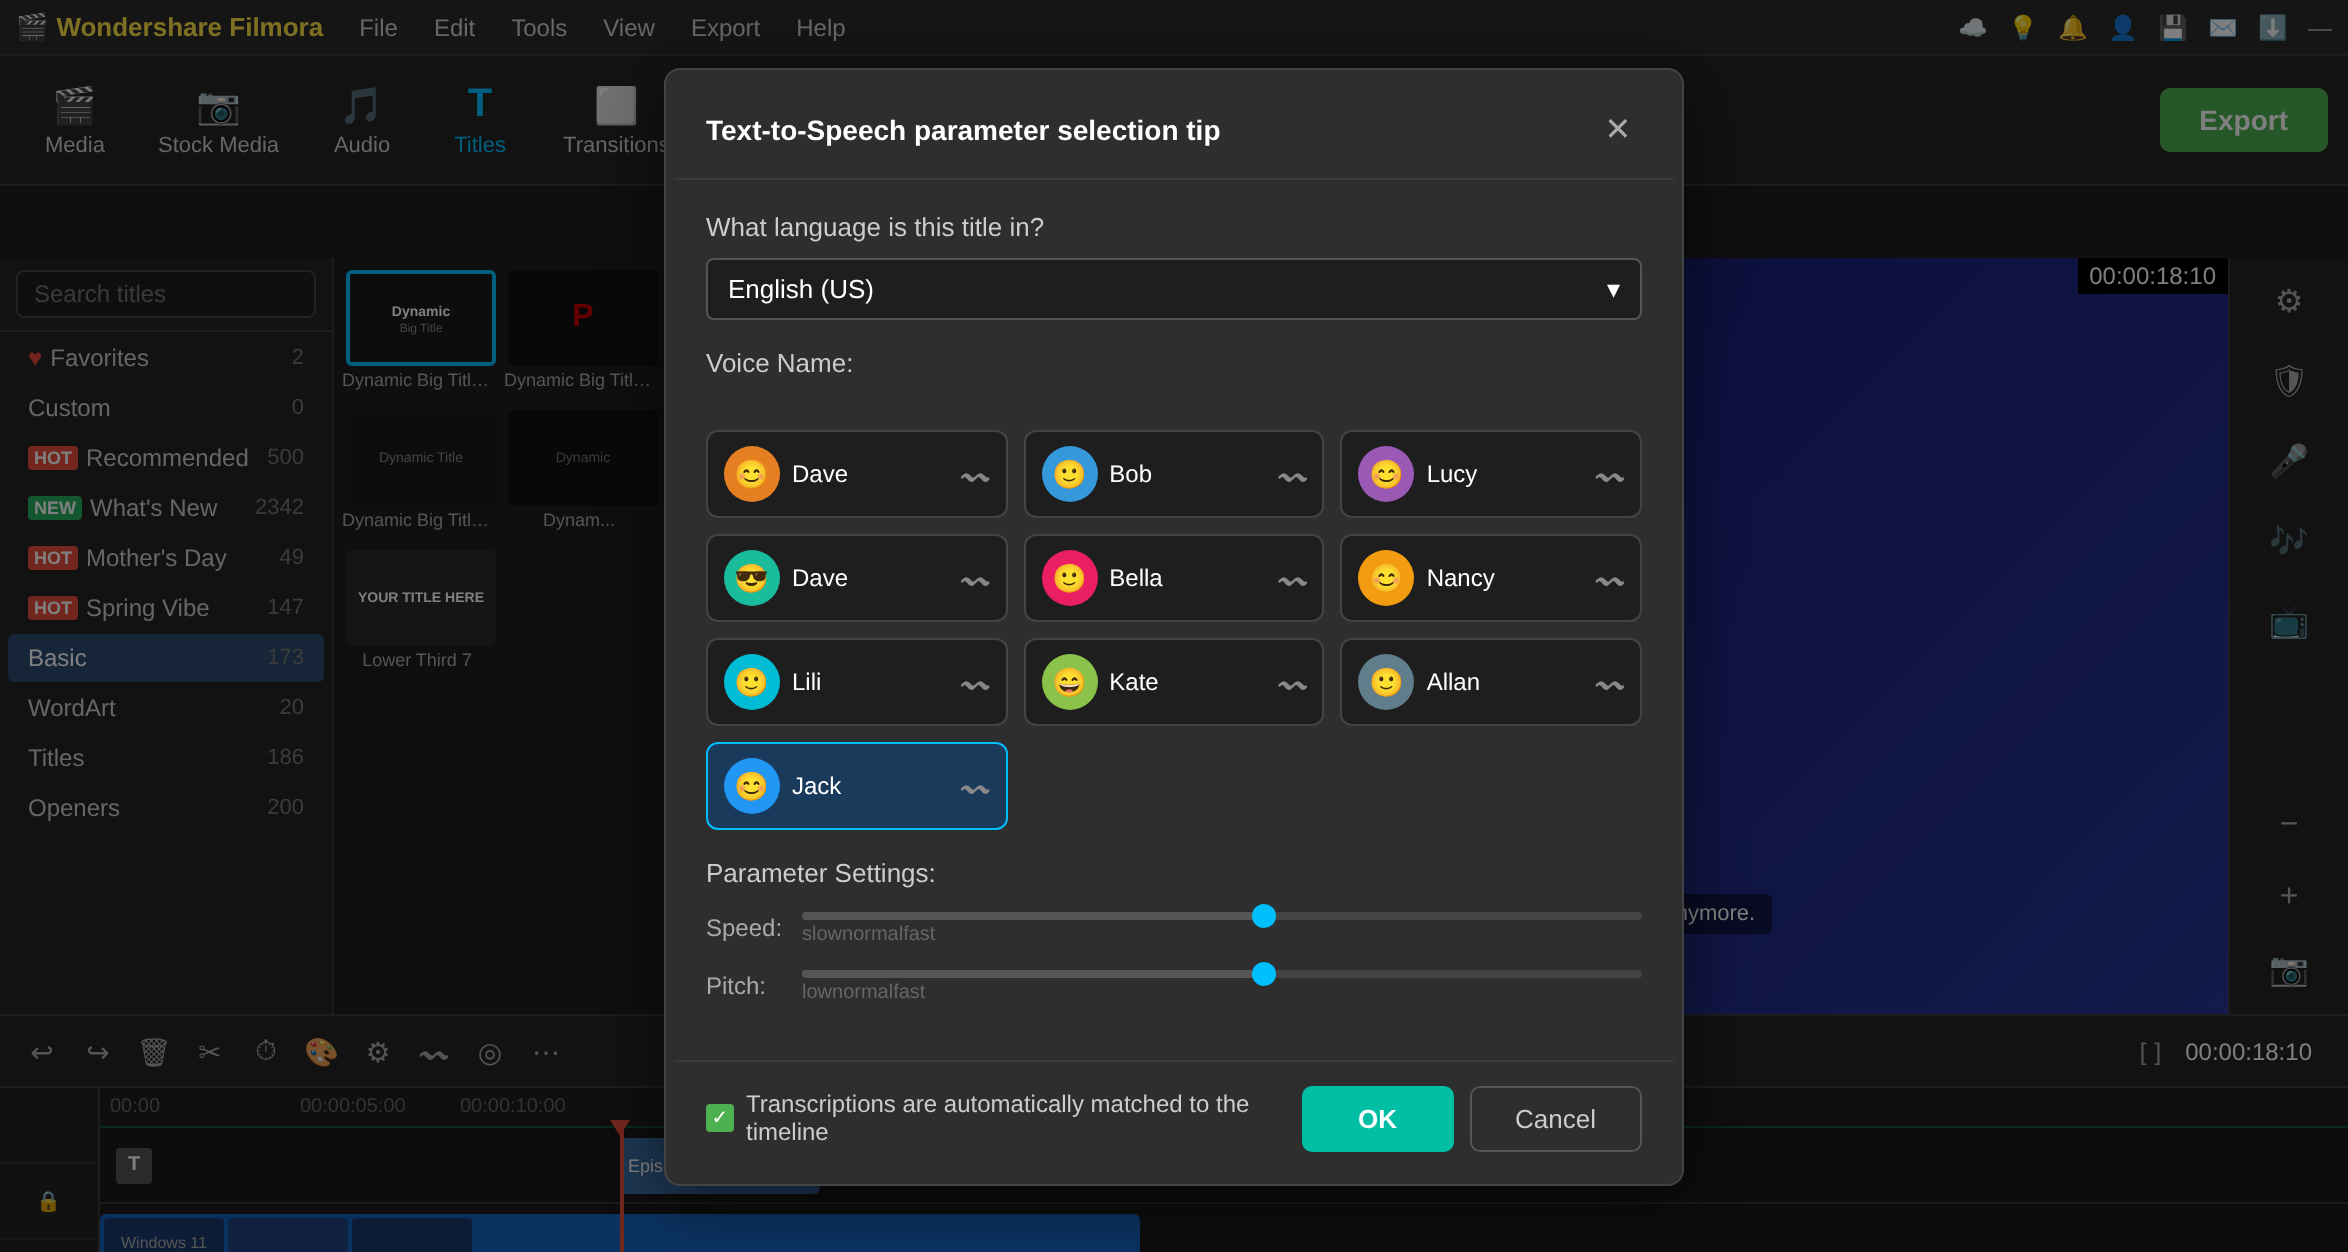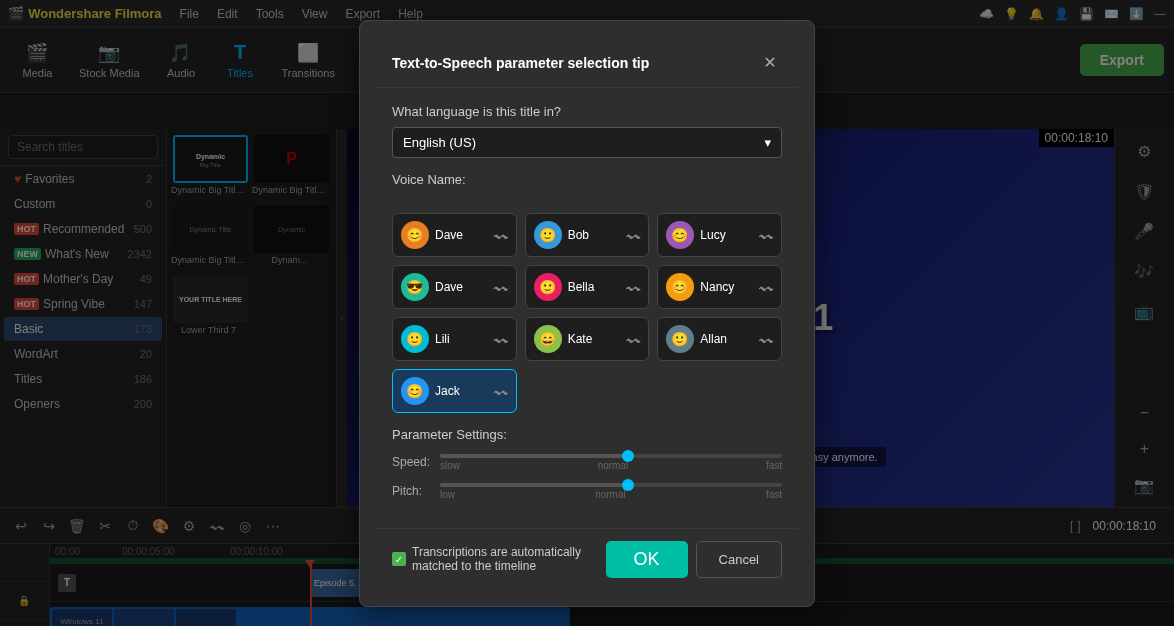--- a/index.html
+++ b/index.html
@@ -192,21 +192,21 @@
       display: flex; flex-direction: column;
     }
     .track-label {
       height: 38px; display: flex; align-items: center; justify-content: center;
       border-bottom: 1px solid #333; font-size: 10px; color: #666;
     }
     .timeline-main {
       flex: 1; overflow-x: auto; position: relative;
     }
     .timeline-ruler {
-      height: 20px; background: #1e1e1e; border-bottom: 6px solid #14532d;
+      height: 20px; background: #1e1e1e; border-bottom: 1px solid #14532d;
       display: flex; align-items: center; padding: 0 5px; position: relative;
     }
     .ruler-tick { position: absolute; color: #666; font-size: 10px; }
     .timeline-tracks { height: calc(100% - 20px); position: relative; }
     .track-row {
       height: 38px; border-bottom: 1px solid #333;
       position: relative; display: flex; align-items: center;
     }
     .playhead {
       position: absolute; top: 0; bottom: 0; width: 2px;
@@ -233,21 +233,21 @@
     }
 
     
     .dialog-overlay {
       position: fixed; top: 0; left: 0; right: 0; bottom: 0;
       background: rgba(0,0,0,0.5); z-index: 100;
       display: flex; align-items: center; justify-content: center;
     }
     .dialog {
       background: #2e2e2e; border: 1px solid #444; border-radius: 8px;
-      width: 456px; padding: 16px; overflow: hidden;
+      width: 510px; padding: 4px; overflow: hidden;
       box-shadow: 0 8px 32px rgba(0,0,0,0.5);
     }
     .dialog-header {
       display: flex; align-items: center; justify-content: space-between;
       padding: 14px 16px 12px; border-bottom: 1px solid #3a3a3a;
     }
     .dialog-title { color: #fff; font-size: 14px; font-weight: 600; }
     .dialog-close {
       width: 24px; height: 24px; cursor: pointer; display: flex;
       align-items: center; justify-content: center; color: #aaa;
@@ -288,39 +288,39 @@
     .slider-track {
       height: 4px; background: #444; border-radius: 2px; position: relative;
     }
     .slider-fill { height: 100%; background: #555; border-radius: 2px; }
     .slider-thumb {
       position: absolute; top: 50%; transform: translateY(-50%);
       width: 12px; height: 12px; background: #00bfff; border-radius: 50%;
       cursor: pointer;
     }
     .slider-labels {
-      display: flex; justify-content: space-between;
+      display: flex; justify-content: flex-start;
       margin-top: 2px; color: #666; font-size: 10px;
     }
     .dialog-footer {
       display: flex; align-items: center; justify-content: space-between;
       padding: 12px 16px; border-top: 1px solid #3a3a3a;
     }
     .checkbox-row { display: flex; align-items: center; gap: 6px; }
     .checkbox-box {
       width: 14px; height: 14px; background: #4caf50; border: none;
       border-radius: 2px; display: flex; align-items: center; justify-content: center;
       color: #fff; font-size: 10px; flex-shrink: 0;
     }
     .checkbox-label { color: #ccc; font-size: 12px; }
     .dialog-buttons { display: flex; gap: 8px; }
     .btn-ok {
       background: #00bfa5; color: #fff; border: none;
-      padding: 8px 28px; border-radius: 5px; font-size: 18px;
-      font-weight: 400; cursor: pointer;
+      padding: 8px 28px; border-radius: 5px; font-size: 13px;
+      font-weight: 700; cursor: pointer;
     }
     .btn-cancel {
       background: transparent; color: #ccc; border: 1px solid #555;
       padding: 8px 22px; border-radius: 5px; font-size: 13px; cursor: pointer;
     }
 
     
     .av-mark { background: #e67e22; }
     .av-bob { background: #3498db; }
     .av-lucy { background: #9b59b6; }
@@ -572,21 +572,21 @@
       <div class="track-label">
         <span>🔒</span>
       </div>
       <div class="track-label">
         <span>🔇</span>
       </div>
     </div>
     <div class="timeline-main" style="position:relative;">
       <div class="timeline-ruler">
         <span class="ruler-tick" style="left:5px;">00:00</span>
-        <span class="ruler-tick" style="left:72px;">00:00:05:00</span>
+        <span class="ruler-tick" style="left:100px;">00:00:05:00</span>
         <span class="ruler-tick" style="left:180px;">00:00:10:00</span>
         <span class="ruler-tick" style="left:540px;">00:00:40:00</span>
         <span class="ruler-tick" style="left:630px;">00:00:45:00</span>
       </div>
       <div class="timeline-tracks" style="position:relative;">
 
         <div class="playhead" style="left:260px;">
           <div class="playhead-marker"></div>
         </div>
 

